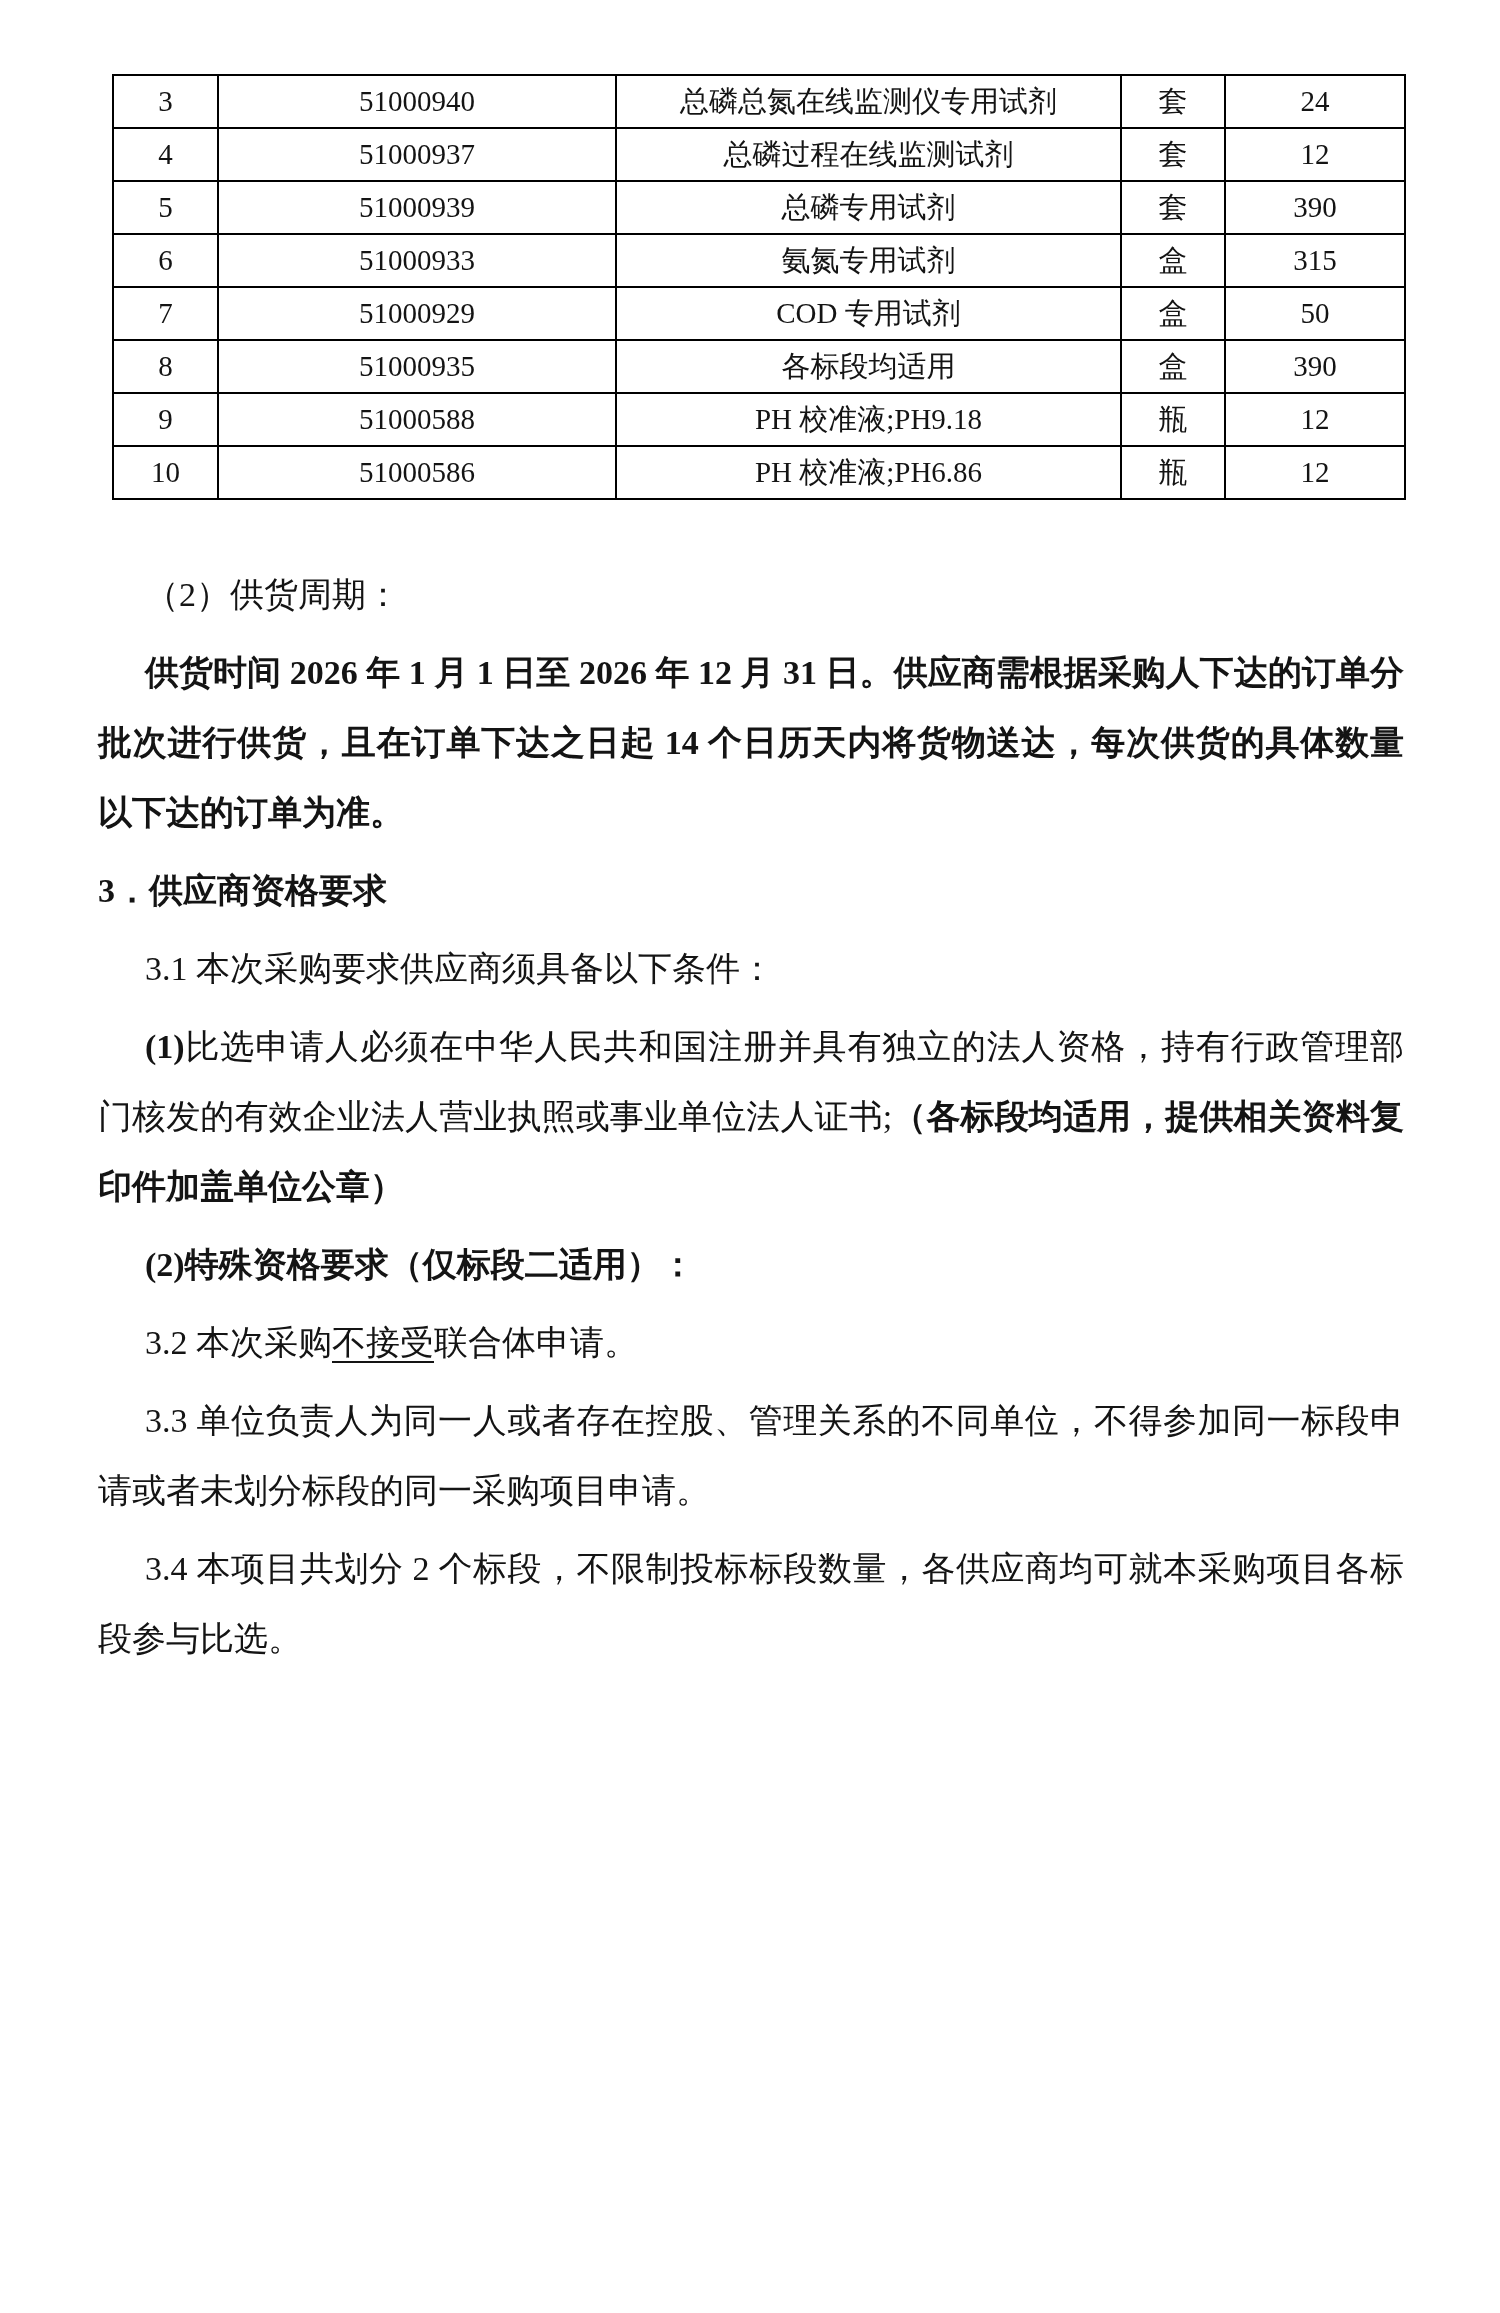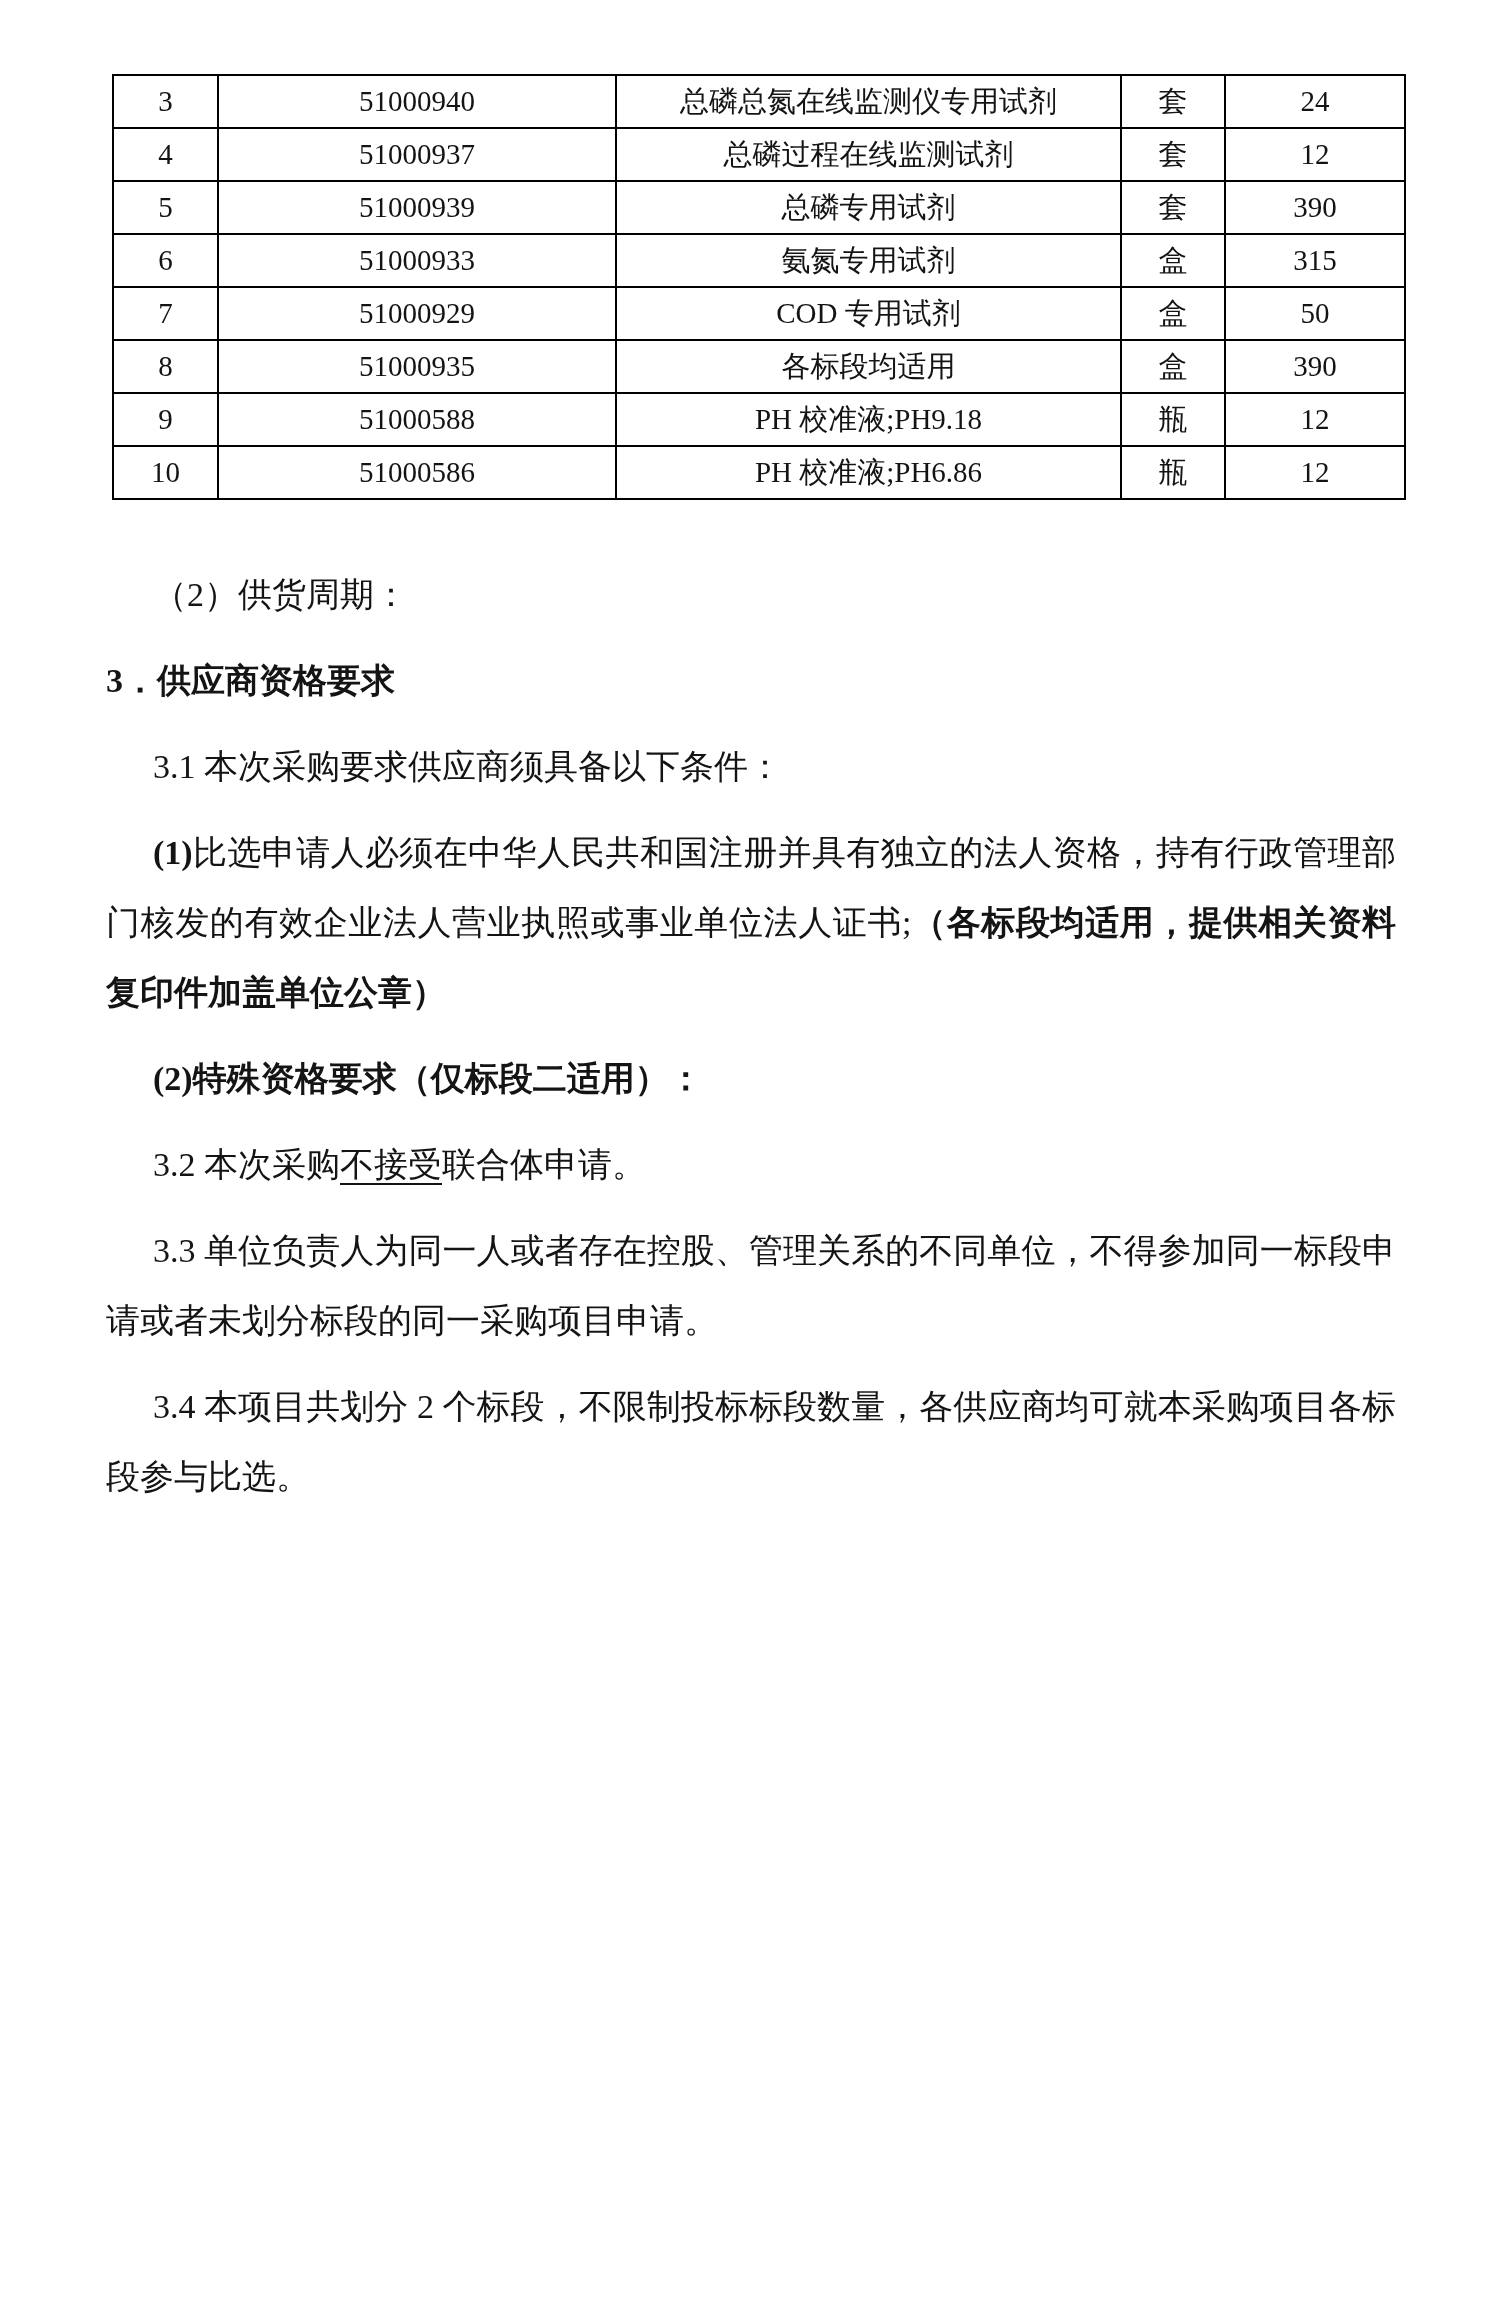--- a/index.html
+++ b/index.html
@@ -44,21 +44,21 @@
     white-space:nowrap;
   }
   
   .doc-body{
     margin-top:60px;
     font-size:34px;
     line-height:70px;
     text-align:justify;
   }
   .doc-body p{
-    margin:16px;
+    margin:8px;
     padding:0;
   }
   .doc-body p.indent{
     text-indent:47px;
   }
   .doc-body p.heading{
     margin-top:6px;
   }
   .bold{font-weight:700;}
   .underline{
@@ -136,20 +136,21 @@
             <td>51000586</td>
             <td>PH 校准液;PH6.86</td>
             <td>瓶</td>
             <td>12</td>
           </tr>
         </tbody>
     </table>
 
     <div class="doc-body">
         <p class="indent"><span>（2）供货周期：</span></p>
+        <p class="indent"><span class="bold">供货时间 2026 年 1 月 1 日至 2026 年 12 月 31 日。供应商需根据采购人下达的订单分批次进行供货，且在订单下达之日起 14 个日历天内将货物送达，每次供货的具体数量以下达的订单为准。</span></p>
         <p class="heading"><span class="bold">3．供应商资格要求</span></p>
         <p class="indent"><span>3.1 本次采购要求供应商须具备以下条件：</span></p>
         <p class="indent"><span class="bold">(1)</span><span>比选申请人必须在中华人民共和国注册并具有独立的法人资格，持有行政管理部门核发的有效企业法人营业执照或事业单位法人证书;</span><span class="bold">（各标段均适用，提供相关资料复印件加盖单位公章）</span></p>
         <p class="indent"><span class="bold">(2)特殊资格要求（仅标段二适用）：</span></p>
         <p class="indent"><span>3.2 本次采购</span><span class="underline">不接受</span><span>联合体申请。</span></p>
         <p class="indent"><span>3.3 单位负责人为同一人或者存在控股、管理关系的不同单位，不得参加同一标段申请或者未划分标段的同一采购项目申请。</span></p>
         <p class="indent"><span>3.4 本项目共划分 2 个标段，不限制投标标段数量，各供应商均可就本采购项目各标段参与比选。</span></p>
       </div>
 
   </div>

